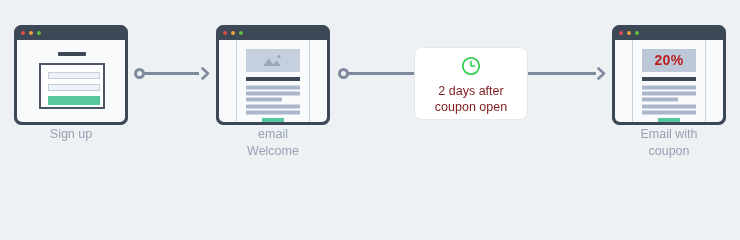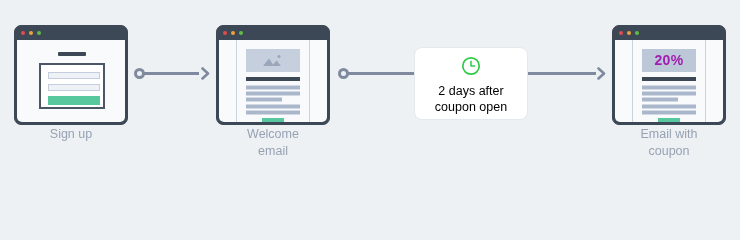--- a/index.html
+++ b/index.html
@@ -120,21 +120,21 @@
   }
   .email-hero svg { position: absolute; top: 5px; left: 16px; }
 
   .promo-banner {
     position: absolute;
     top: 9px;
     left: 27px;
     width: 54px;
     height: 23px;
     background: #bcc7d8;
-    color: #a21caf;
+    color: #b91c1c;
     font-size: 14px;
     font-weight: bold;
     letter-spacing: 0.3px;
     text-align: center;
     line-height: 23px;
   }
 
   .email-title {
     position: absolute;
     left: 27px;
@@ -203,21 +203,21 @@
     width: 114px;
     height: 73px;
     background: #ffffff;
     border-radius: 8px;
     border: 1px solid #e4e9ef;
     box-sizing: border-box;
     text-align: center;
   }
   .delay-clock { margin-top: 8px; }
   .delay-text {
-    color: #000000;
+    color: #7f1d1d;
     font-size: 12.5px;
     line-height: 16px;
     margin-top: 3px;
     padding: 0 16px;
   }
 </style>
 </head>
 <body>
 
 <div id="flow-canvas">
@@ -266,22 +266,22 @@
       <div class="email-title" style="top:37px;"></div>
       <div class="email-line" style="top:45px; width:54px;"></div>
       <div class="email-line" style="top:51px; width:54px;"></div>
       <div class="email-line" style="top:57px; width:36px;"></div>
       <div class="email-line" style="top:64px; width:54px;"></div>
       <div class="email-line" style="top:70px; width:54px;"></div>
       <div class="email-cta" style="top:78px;"></div>
     </div>
   </div>
   <div class="caption" style="left:193px; top:126px;">
+    <div>email</div>
     <div>Welcome</div>
-    <div>email</div>
   </div>
 
   <div class="connector" style="left:338px; top:72px; width:78px;">
     <div class="conn-line" style="left:5px; width:73px;"></div>
     <div class="conn-node"></div>
   </div>
 
   <div class="delay-card">
     <svg class="delay-clock" width="20" height="20" viewBox="0 0 20 20">
       <circle cx="10" cy="10" r="8.2" fill="none" stroke="#2ecc49" stroke-width="1.7"></circle>

